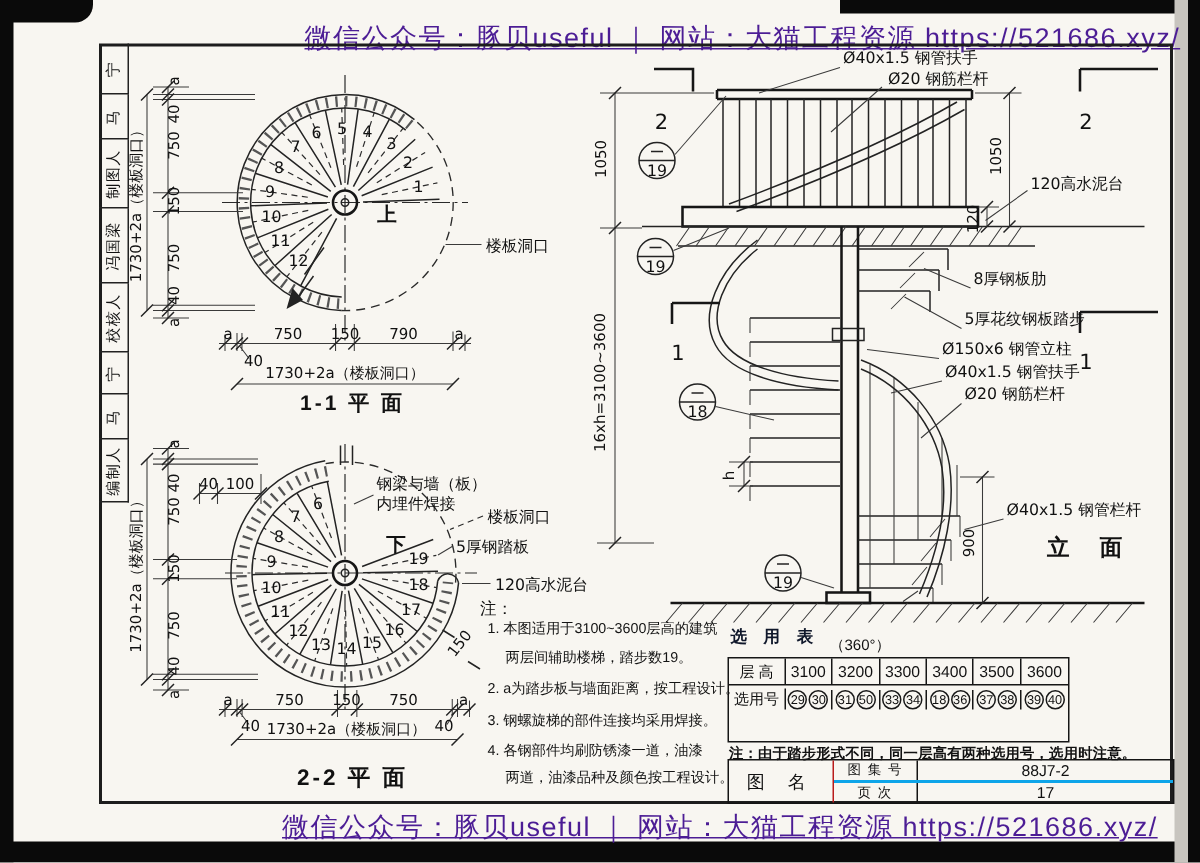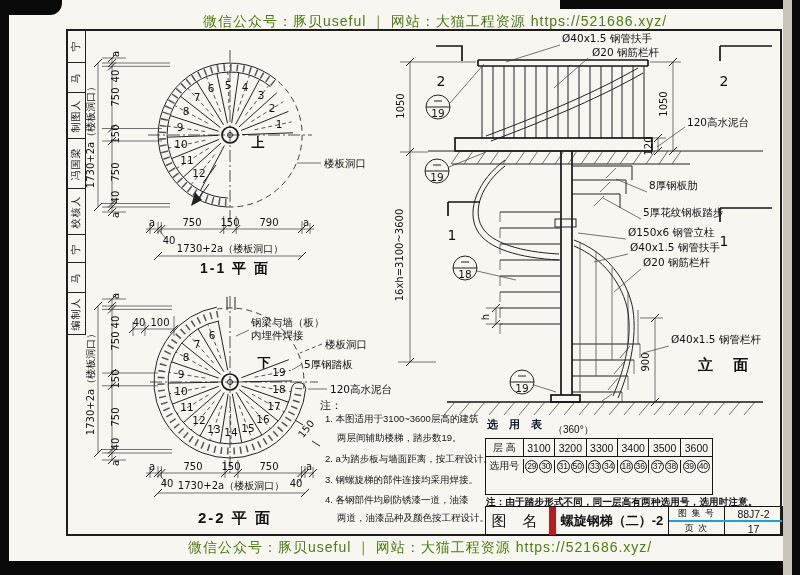--- a/index.html
+++ b/index.html
@@ -1,20 +1,20 @@
 <!DOCTYPE html>
 <html><head>
 <meta charset="utf-8">
 <style>
   html,body{margin:0;padding:0;}
   body{width:800px;height:575px;position:relative;background:#e9e7e2;font-family:"Liberation Sans",sans-serif;overflow:hidden;}
   .paper{position:absolute;left:0;top:0;width:800px;height:575px;background:#f8f6f1;}
   .edge{position:absolute;background:#0a0a0a;}
   .grayband{position:absolute;background:#c8c5bf;}
-  .wm{position:absolute;color:#4d7c0f;font-size:14px;letter-spacing:1px;white-space:nowrap;}
+  .wm{position:absolute;color:#4c1d95;font-size:18px;letter-spacing:1px;text-decoration:underline;white-space:nowrap;}
   .frame{position:absolute;left:66px;top:29px;width:716px;height:507px;border:2px solid #1d1d1d;box-sizing:border-box;background:transparent;}
   .sidebar{position:absolute;left:66px;top:29px;width:20px;display:flex;flex-direction:column;}
   .sbcell{border-right:1.5px solid #222;border-bottom:1.5px solid #222;display:flex;align-items:center;justify-content:center;box-sizing:border-box;}
   .vtxt{transform:rotate(-90deg);white-space:nowrap;font-size:10px;color:#111;letter-spacing:1px;}
   svg{position:absolute;left:0;top:0;}
   .ln{stroke:#232323;fill:none;stroke-width:1;}
   .ln2{stroke:#161616;fill:none;stroke-width:1.7;}
   .thin{stroke:#3a3a3a;fill:none;stroke-width:0.7;}
   .dsh{stroke:#2a2a2a;fill:none;stroke-width:0.9;stroke-dasharray:6 4;}
   .dsh2{stroke:#2a2a2a;fill:none;stroke-width:0.8;stroke-dasharray:4 3;}
@@ -345,22 +345,21 @@
       </div>
     <div class="gcell gval">
         <span class="circ">39</span>
         <span class="circ">40</span>
       </div>
   </div>
 </div>
 <div class="tnote" style="left:486px;top:496px;">注：由于踏步形式不同，同一层高有两种选用号，选用时注意。</div>
 
 <div class="tblock" style="left:485px;top:506px;width:298px;height:30px;">
-  <div class="tb-cell" style="width:70px;border-right:7px solid #b91c1c;font-size:15px;letter-spacing:6px;">图 名</div>
-  <div class="tb-cell" style="width:113px;border-right:1px solid #141414;font-size:13px;font-weight:bold;">螺旋钢梯（二）-2</div>
+  <div class="tb-cell" style="width:70px;border-right:1px solid #b91c1c;font-size:12px;letter-spacing:6px;">图 名</div>
   <div style="flex:1;display:flex;flex-direction:column;">
     <div style="display:flex;flex:1;border-bottom:2px solid #0ea5e9;">
       <div class="tb-cell" style="width:56px;border-right:1px solid #141414;font-size:9px;letter-spacing:1px;">图 集 号</div>
       <div class="tb-cell" style="flex:1;font-size:10.5px;">88J7-2</div>
     </div>
     <div style="display:flex;flex:1;">
       <div class="tb-cell" style="width:56px;border-right:1px solid #141414;font-size:9px;letter-spacing:1px;">页  次</div>
       <div class="tb-cell" style="flex:1;font-size:10.5px;">17</div>
     </div>
   </div>

